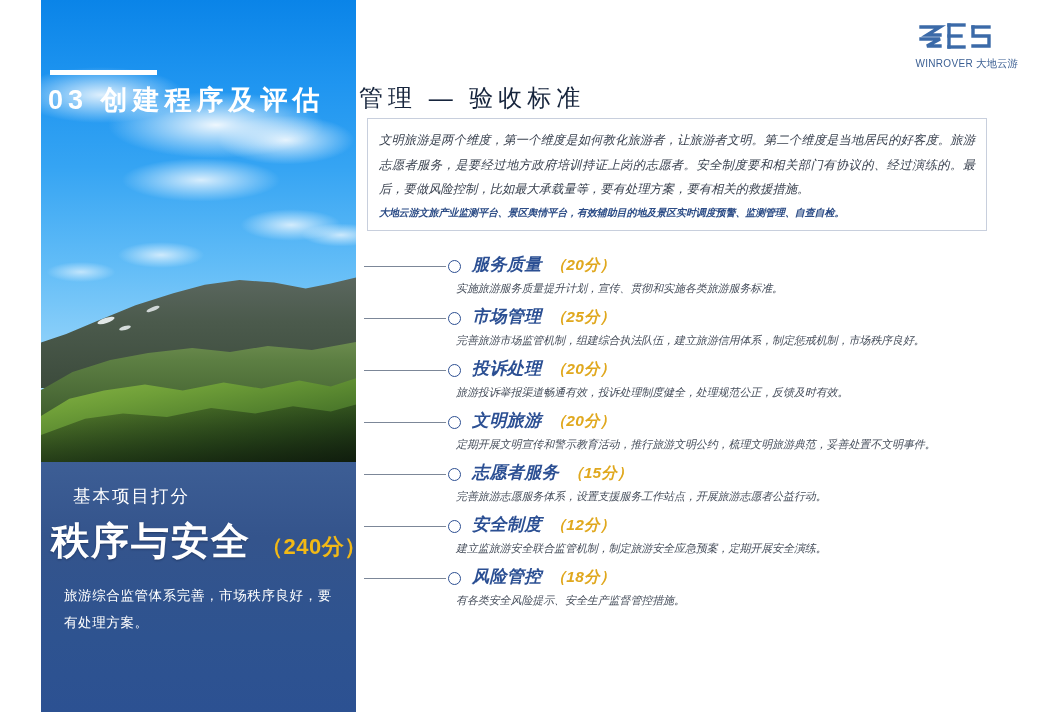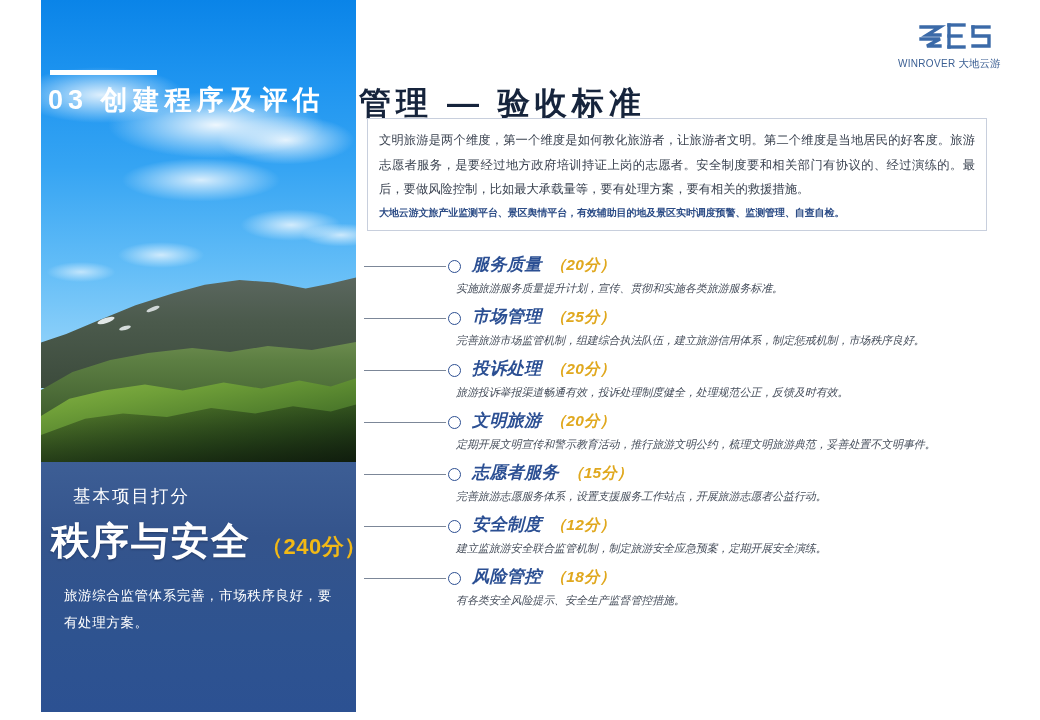--- a/index.html
+++ b/index.html
@@ -62,38 +62,38 @@
   .title-rule{
     position:absolute;left:50px;top:70px;width:107px;height:5px;background:#ffffff;
   }
   .title-left{
     position:absolute;left:48px;top:82px;
     color:#ffffff;font-size:27px;font-weight:bold;letter-spacing:5px;
     white-space:nowrap;z-index:5;
   }
   .title-right{
     position:absolute;left:359px;top:82px;
-    color:#16243c;font-size:32px;font-weight:bold;letter-spacing:5px;
+    color:#16243c;font-size:24px;font-weight:normal;letter-spacing:5px;
     white-space:nowrap;
   }
 
   
-  .logo{position:absolute;right:22px;top:18px;width:120px;text-align:left;}
+  .logo{position:absolute;right:22px;top:18px;width:120px;text-align:right;}
   .logo-mark{display:block;margin:0 auto;}
   .logo-text{
     display:block;margin-top:3px;font-size:10px;color:#3b5f93;
     letter-spacing:.3px;white-space:nowrap;
   }
   .logo-text .cn{font-size:10.5px;letter-spacing:0;}
 
   
   .overview{
     position:absolute;left:367px;top:118px;width:620px;
     border:1px solid #c8cfdd;background:#ffffff;
-    padding:9px 11px 8px 11px;box-sizing:border-box;
+    padding:9px 11px 8px 11px;box-sizing:border-box;font-style:italic;
   }
   .overview p{
     margin:0;font-size:12.3px;line-height:2.0;color:#3a4250;text-align:justify;
   }
   .overview .accent{
     margin-top:2px;font-size:10px;font-weight:bold;color:#2c4c86;line-height:1.8;
     letter-spacing:-0.1px;
   }
 
   

